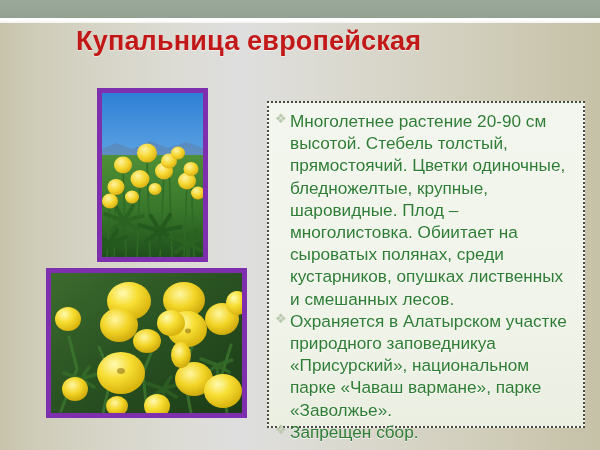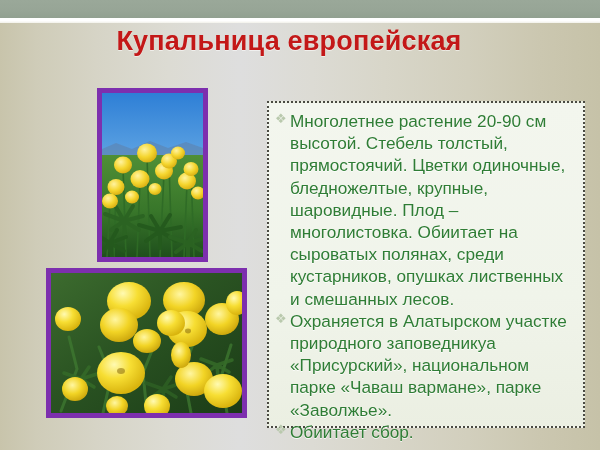--- a/index.html
+++ b/index.html
@@ -45,24 +45,24 @@
     position: absolute;
     left: 0; top: 18px;
     width: 600px;
     height: 5px;
     background: linear-gradient(to bottom, #ffffff 0%, #ffffff 55%, #f2f1ea 100%);
   }
 
   
   #title {
     position: absolute;
-    left: 44px;
+    left: 76px;
     top: 26px;
     width: 490px;
-    text-align: center;
+    text-align: left;
     font-size: 27px;
     font-weight: bold;
     color: #c31818;
     letter-spacing: 0.2px;
     white-space: nowrap;
     text-shadow: 0 1px 0 rgba(255,255,255,0.55);
   }
 
   
   .photo-frame {
@@ -279,18 +279,18 @@
       <li>
         <span class="bullet-mark">❖</span>
         <span>Многолетнее растение 20-90 см высотой. Стебель толстый, прямостоячий. Цветки одиночные, бледножелтые, крупные, шаровидные. Плод – многолистовка. Обиитает на сыроватых полянах, среди кустарников, опушках лиственных и смешанных лесов.</span>
       </li>
       <li>
         <span class="bullet-mark">❖</span>
         <span>Охраняется в Алатырском участке природного заповедникуа «Присурский», национальном парке «Чаваш вармане», парке «Заволжье».</span>
       </li>
       <li>
         <span class="bullet-mark">❖</span>
-        <span>Обиитает сбор.</span>
+        <span>Запрещен сбор.</span>
       </li>
     </ul>
   </div>
 
 </div>
 
 </body></html>

